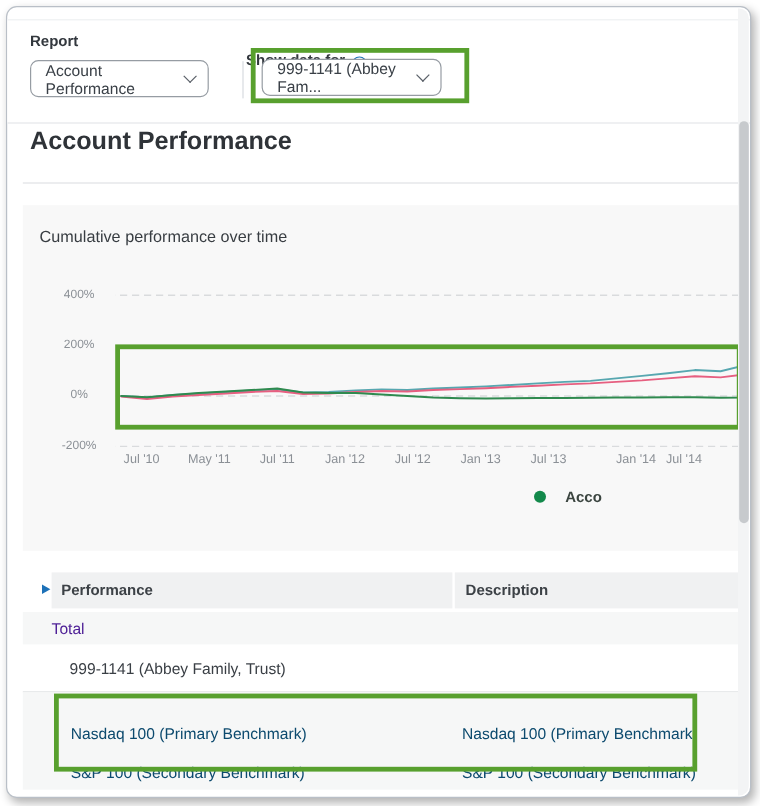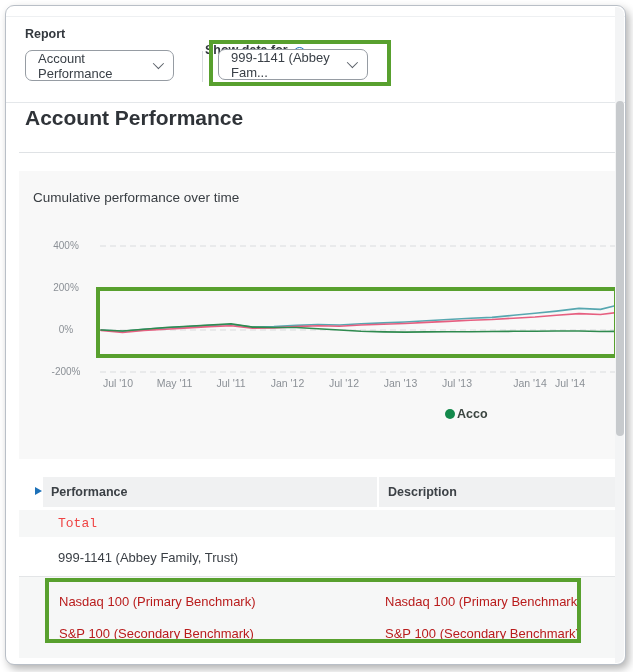--- a/index.html
+++ b/index.html
@@ -23,38 +23,38 @@
   
   .page-title{position:absolute;left:19px;top:100px;font-size:21px;font-weight:700;color:#2f3338;}
   .title-divider{position:absolute;left:13px;top:146px;width:601px;height:1px;background:#dfe2e5;}
   
   .card{position:absolute;left:13px;top:165px;right:7px;height:288px;background:#f8f8f8;}
   .card-heading{position:absolute;left:27px;top:184px;font-size:13.5px;font-weight:400;color:#383d42;}
   .ytick{position:absolute;width:44px;text-align:center;font-size:10px;color:#8b9096;}
   .plot{position:absolute;left:90px;top:234px;width:522px;height:145px;}
   .x-labels{position:absolute;left:0;top:371px;width:614px;height:16px;overflow:hidden;}
   .xtick{position:absolute;transform:translateX(-50%);font-size:10.5px;color:#8b9096;white-space:nowrap;}
-  .legend{position:absolute;left:439px;top:401px;display:flex;align-items:center;gap:2px;
+  .legend{position:absolute;left:439px;top:401px;display:flex;align-items:center;gap:16px;
     width:175px;overflow:hidden;white-space:nowrap;}
   .legend-dot{width:10px;height:10px;border-radius:50%;background:#13894b;flex:0 0 auto;}
   .legend-label{font-size:12.5px;font-weight:600;color:#3b4540;}
   
   .thead-cell{position:absolute;top:471px;height:30px;background:#f0f1f2;display:flex;align-items:center;
     font-size:12.5px;font-weight:600;color:#3c4146;}
   .tri{width:0;height:0;border-left:7px solid #1d71b8;border-top:4.5px solid transparent;
     border-bottom:4.5px solid transparent;position:absolute;cursor:pointer;}
   .row-total{position:absolute;left:13px;top:504px;width:601px;height:27px;background:#f6f7f7;
     display:flex;align-items:center;}
-  .row-total span{margin-left:39px;font-size:13px;color:#ef4444;font-family:Liberation Mono, monospace;}
+  .row-total span{margin-left:24px;font-size:13px;color:#4c1d95;}
   .row-account{position:absolute;left:13px;top:532px;width:601px;height:38px;background:#fff;
     display:flex;align-items:center;font-size:13px;color:#3a3f45;}
   .row-account .txt{margin-left:39px;}
   .row-sep{position:absolute;left:13px;top:570px;width:601px;height:1px;background:#e3e5e7;}
   .bench-block{position:absolute;left:13px;top:571px;width:601px;height:81px;background:#f6f7f7;}
-  .bench-row{position:absolute;left:0;width:100%;height:30px;font-size:13px;color:#b91c1c;}
+  .bench-row{position:absolute;left:0;width:100%;height:30px;font-size:13px;color:#0c4a6e;margin-top:10px;}
   .bench-row .c1{position:absolute;left:40px;top:7px;}
   .bench-row .c2{position:absolute;left:366px;top:7px;}
   
   .scroll-track{position:absolute;right:1px;top:1px;bottom:1px;width:9px;background:#f3f4f5;border-radius:0 8px 8px 0;}
   .scroll-thumb{position:absolute;right:1px;top:95px;width:8px;height:335px;background:#c7cacd;border-radius:4px;}
 </style>
 </head>
 <body>
 
 <div class="frame">

